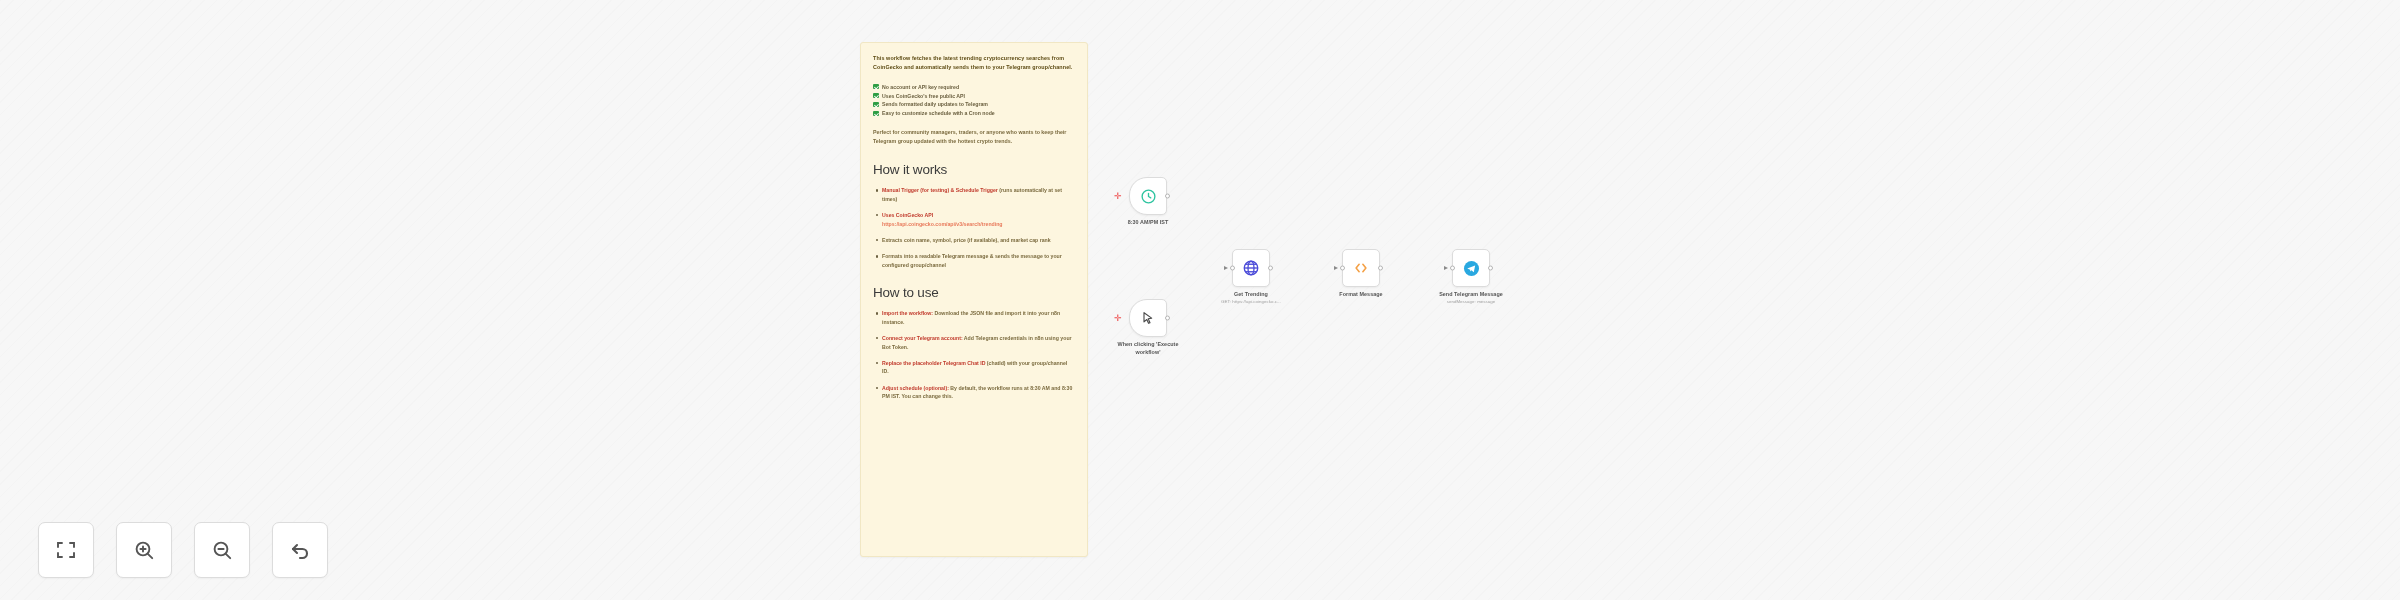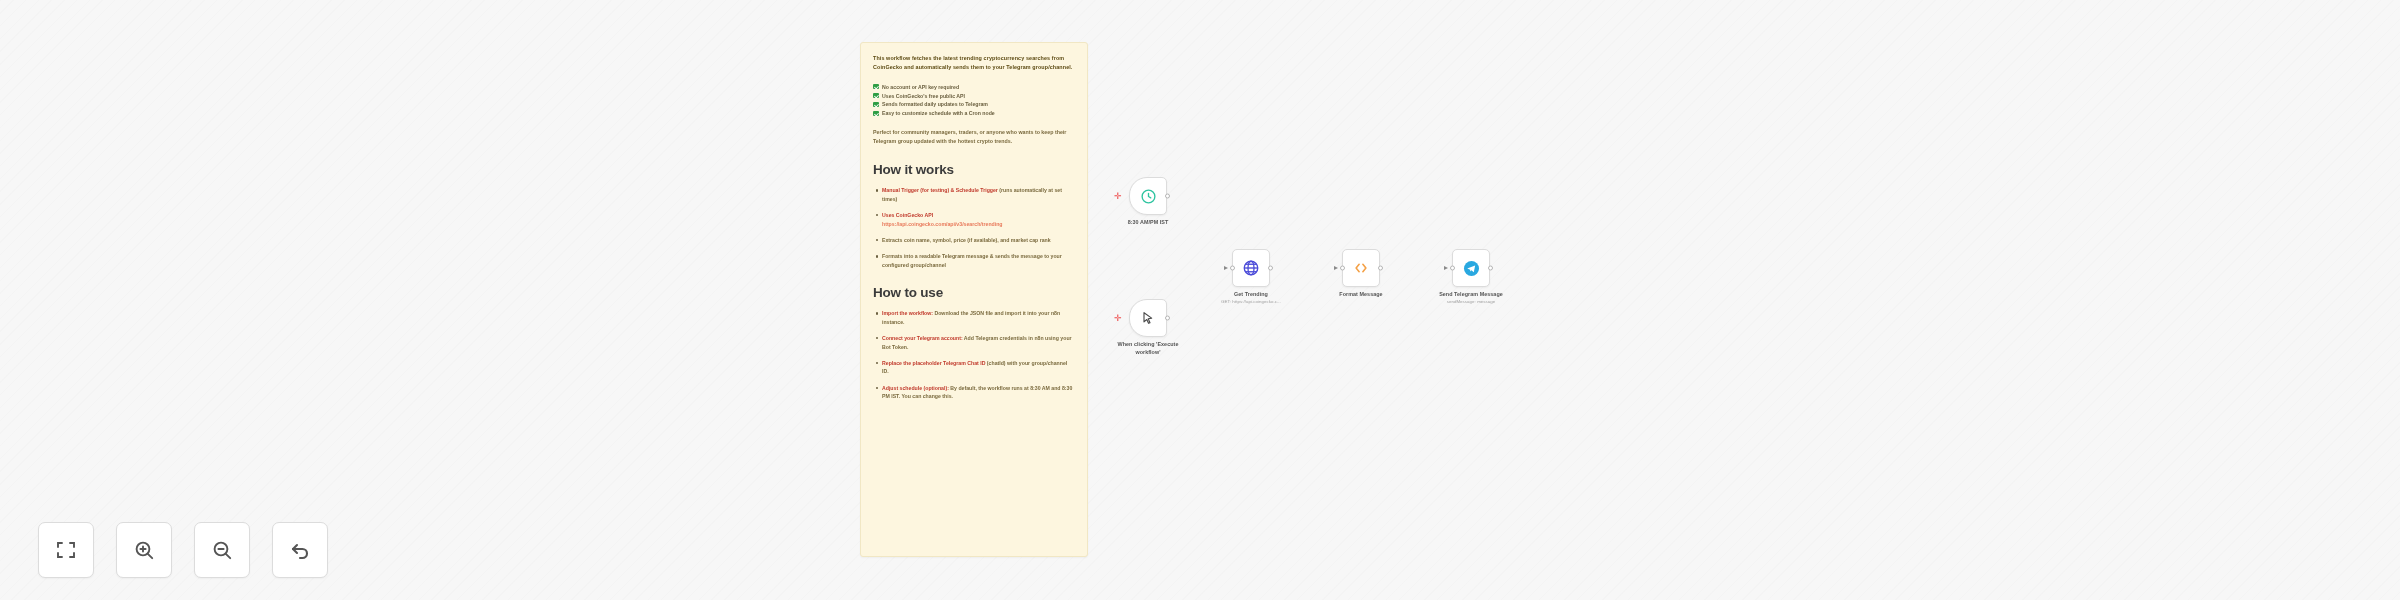--- a/index.html
+++ b/index.html
@@ -87,21 +87,21 @@
     font-size: 5.3px;
     line-height: 1.72;
     color: #7a6a3e;
     font-weight: 600;
   }
 
   .sn-h2 {
     margin-top: 16px;
     margin-bottom: 9px;
     font-size: 13.5px;
-    font-weight: 700;
+    font-weight: 400;
     color: #3b3b3b;
     letter-spacing: -0.015em;
   }
 
   .sn-li {
     position: relative;
     padding-left: 9px;
     margin-bottom: 8px;
     font-size: 5.2px;
     line-height: 1.62;

